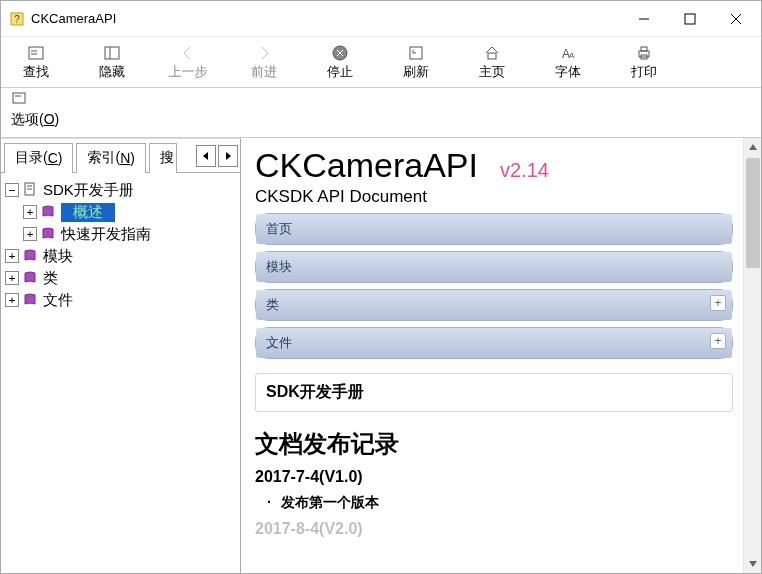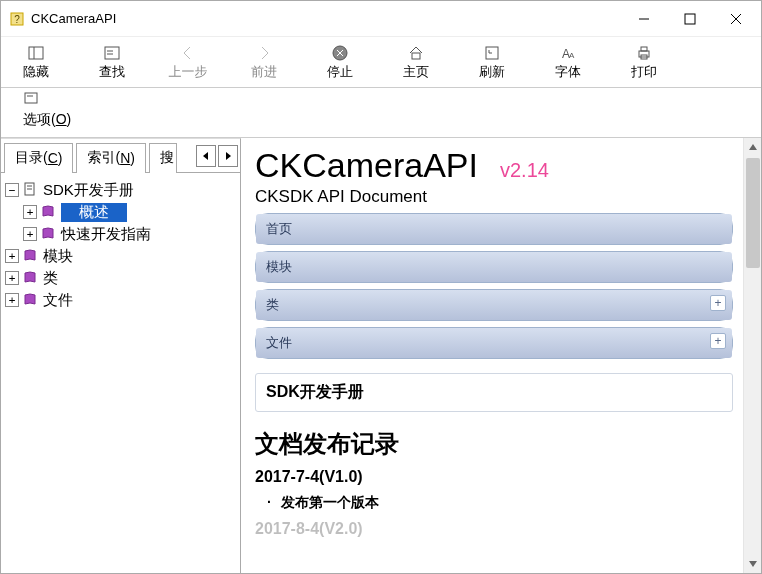--- a/index.html
+++ b/index.html
@@ -10,40 +10,40 @@
   .title-text { flex: 0 0 auto; font-size: 13px; }
   .title-spacer { flex: 1; }
   .winbtn { width: 46px; height: 30px; display: flex; align-items: center; justify-content: center; }
   .winbtn svg { width: 12px; height: 12px; stroke: #000; stroke-width: 1; fill: none; }
   .toolbar { display: flex; align-items: flex-start; padding: 4px 6px 0 6px; gap: 18px; border-bottom: 1px solid #ccc; flex-wrap: nowrap; }
   .tbtn { display: flex; flex-direction: column; align-items: center; width: 58px; padding: 2px 0 6px 0; font-size: 13px; color: #000; }
   .tbtn.disabled { color: #8a8a8a; }
   .tbtn .ic { height: 20px; display: flex; align-items: center; justify-content: center; }
   .tbtn .ic svg { width: 18px; height: 18px; stroke: #555; fill: none; }
   .tbtn.disabled .ic svg { stroke: #bbb; }
-  .optionsbar { padding: 0 6px 6px 18px; border-bottom: 1px solid #ccc; }
+  .optionsbar { padding: 0 6px 6px 6px; border-bottom: 1px solid #ccc; }
   .optbtn { display: inline-flex; flex-direction: column; align-items: flex-start; gap: 2px; font-size: 14px; padding: 2px 4px; }
   .optbtn .ic svg { width: 16px; height: 16px; stroke: #555; fill: none; }
   .body { flex: 1; display: flex; min-height: 0; }
   .sidebar { width: 240px; border-right: 1px solid #aaa; display: flex; flex-direction: column; border-top: 1px solid #ddd; }
   .tabstrip { display: flex; align-items: center; height: 34px; border-bottom: 1px solid #aaa; background: #fff; position: relative; }
   .tab { padding: 6px 10px; border: 1px solid #aaa; border-bottom: none; margin-left: 3px; margin-top: 4px; height: 30px; font-size: 14px; background: #fff; display: flex; align-items: center; }
   .tab.active { position: relative; z-index: 2; }
   .tabnav { display: flex; margin-left: auto; margin-right: 2px; }
   .tabnav-btn { width: 20px; height: 22px; border: 1px solid #888; display: flex; align-items: center; justify-content: center; margin-left: 2px; background: #fff; }
   .tabnav-btn svg { width: 8px; height: 8px; fill: #000; }
   .tree { flex: 1; padding: 6px 4px; overflow: auto; font-size: 15px; }
   .tree-row { display: flex; align-items: center; height: 22px; white-space: nowrap; }
   .tw { width: 14px; height: 14px; border: 1px solid #888; display: inline-flex; align-items: center; justify-content: center; font-size: 11px; line-height: 1; margin-right: 4px; font-family: monospace; }
   .tw.minus::before { content: "−"; }
   .tw.plus::before { content: "+"; }
   .tic { width: 16px; height: 16px; margin-right: 4px; }
   .tic.page svg { width: 14px; height: 14px; stroke: #555; fill: none; }
   .tic.book svg { width: 14px; height: 14px; }
-  .tree-label.sel { background: #1a63c8; color: #ffffff; padding: 0 18px; }
+  .tree-label.sel { background: #1a63c8; color: #86efac; padding: 0 12px; }
   .content { flex: 1; position: relative; display: flex; min-width: 0; }
   .content-inner { flex: 1; overflow: hidden; padding: 8px 10px 0 14px; }
   .scrollbar { width: 18px; background: #f0f0f0; display: flex; flex-direction: column; align-items: center; border-left: 1px solid #e5e5e5; }
   .scrollbar .sbtn { height: 18px; width: 100%; display: flex; align-items: center; justify-content: center; }
   .scrollbar .sbtn svg { width: 10px; height: 10px; fill: #666; }
   .scrollbar .thumb { width: 14px; height: 110px; background: #c8c8c8; border-radius: 2px; margin-top: 2px; }
   .doc-h1 { font-size: 34px; font-weight: 400; margin: 0 0 2px 0; display: flex; align-items: baseline; gap: 22px; }
   .doc-ver { font-size: 20px; color: #ec4899; }
   .doc-sub { font-size: 17px; margin: 0 0 6px 0; }
   .navpanel { border: 1px solid #9fb2cd; border-radius: 13px; margin-bottom: 6px; }
@@ -86,34 +86,34 @@
           <line x1="11" y1="1" x2="1" y2="11"></line>
         </svg>
       </div>
   </div>
 
   <div class="toolbar">
     <div class="tbtn">
       <span class="ic">
           <svg viewBox="0 0 18 18">
             <rect x="2" y="3" width="14" height="12"></rect>
-            <line x1="7" y1="3" x2="7" y2="15"></line>
-          </svg>
-        </span>
-      <span>隐藏</span>
-    </div>
-    <div class="tbtn">
-      <span class="ic">
-          <svg viewBox="0 0 18 18">
-            <rect x="2" y="3" width="14" height="12"></rect>
             <line x1="4" y1="7" x2="10" y2="7"></line>
             <line x1="4" y1="10" x2="10" y2="10"></line>
           </svg>
         </span>
       <span>查找</span>
+    </div>
+    <div class="tbtn">
+      <span class="ic">
+          <svg viewBox="0 0 18 18">
+            <rect x="2" y="3" width="14" height="12"></rect>
+            <line x1="7" y1="3" x2="7" y2="15"></line>
+          </svg>
+        </span>
+      <span>隐藏</span>
     </div>
     <div class="tbtn disabled">
       <span class="ic">
           <svg viewBox="0 0 18 18">
             <polyline points="11,3 5,9 11,15"></polyline>
           </svg>
         </span>
       <span>上一步</span>
     </div>
     <div class="tbtn disabled">
@@ -130,34 +130,34 @@
             <circle cx="9" cy="9" r="7" fill="#888"></circle>
             <line x1="6" y1="6" x2="12" y2="12" stroke="#fff"></line>
             <line x1="12" y1="6" x2="6" y2="12" stroke="#fff"></line>
           </svg>
         </span>
       <span>停止</span>
     </div>
     <div class="tbtn">
       <span class="ic">
           <svg viewBox="0 0 18 18">
+            <rect x="3" y="3" width="12" height="12"></rect>
+            <polyline points="6,6 6,9 9,9"></polyline>
+          </svg>
+        </span>
+      <span>刷新</span>
+    </div>
+    <div class="tbtn">
+      <span class="ic">
+          <svg viewBox="0 0 18 18">
             <polyline points="3,9 9,3 15,9"></polyline>
             <rect x="5" y="9" width="8" height="6"></rect>
           </svg>
         </span>
       <span>主页</span>
-    </div>
-    <div class="tbtn">
-      <span class="ic">
-          <svg viewBox="0 0 18 18">
-            <rect x="3" y="3" width="12" height="12"></rect>
-            <polyline points="6,6 6,9 9,9"></polyline>
-          </svg>
-        </span>
-      <span>刷新</span>
     </div>
     <div class="tbtn">
       <span class="ic">
           <svg viewBox="0 0 18 18">
             <text x="3" y="14" font-size="12" fill="#555" stroke="none">A</text>
             <text x="10" y="14" font-size="8" fill="#555" stroke="none">A</text>
           </svg>
         </span>
       <span>字体</span>
     </div>

